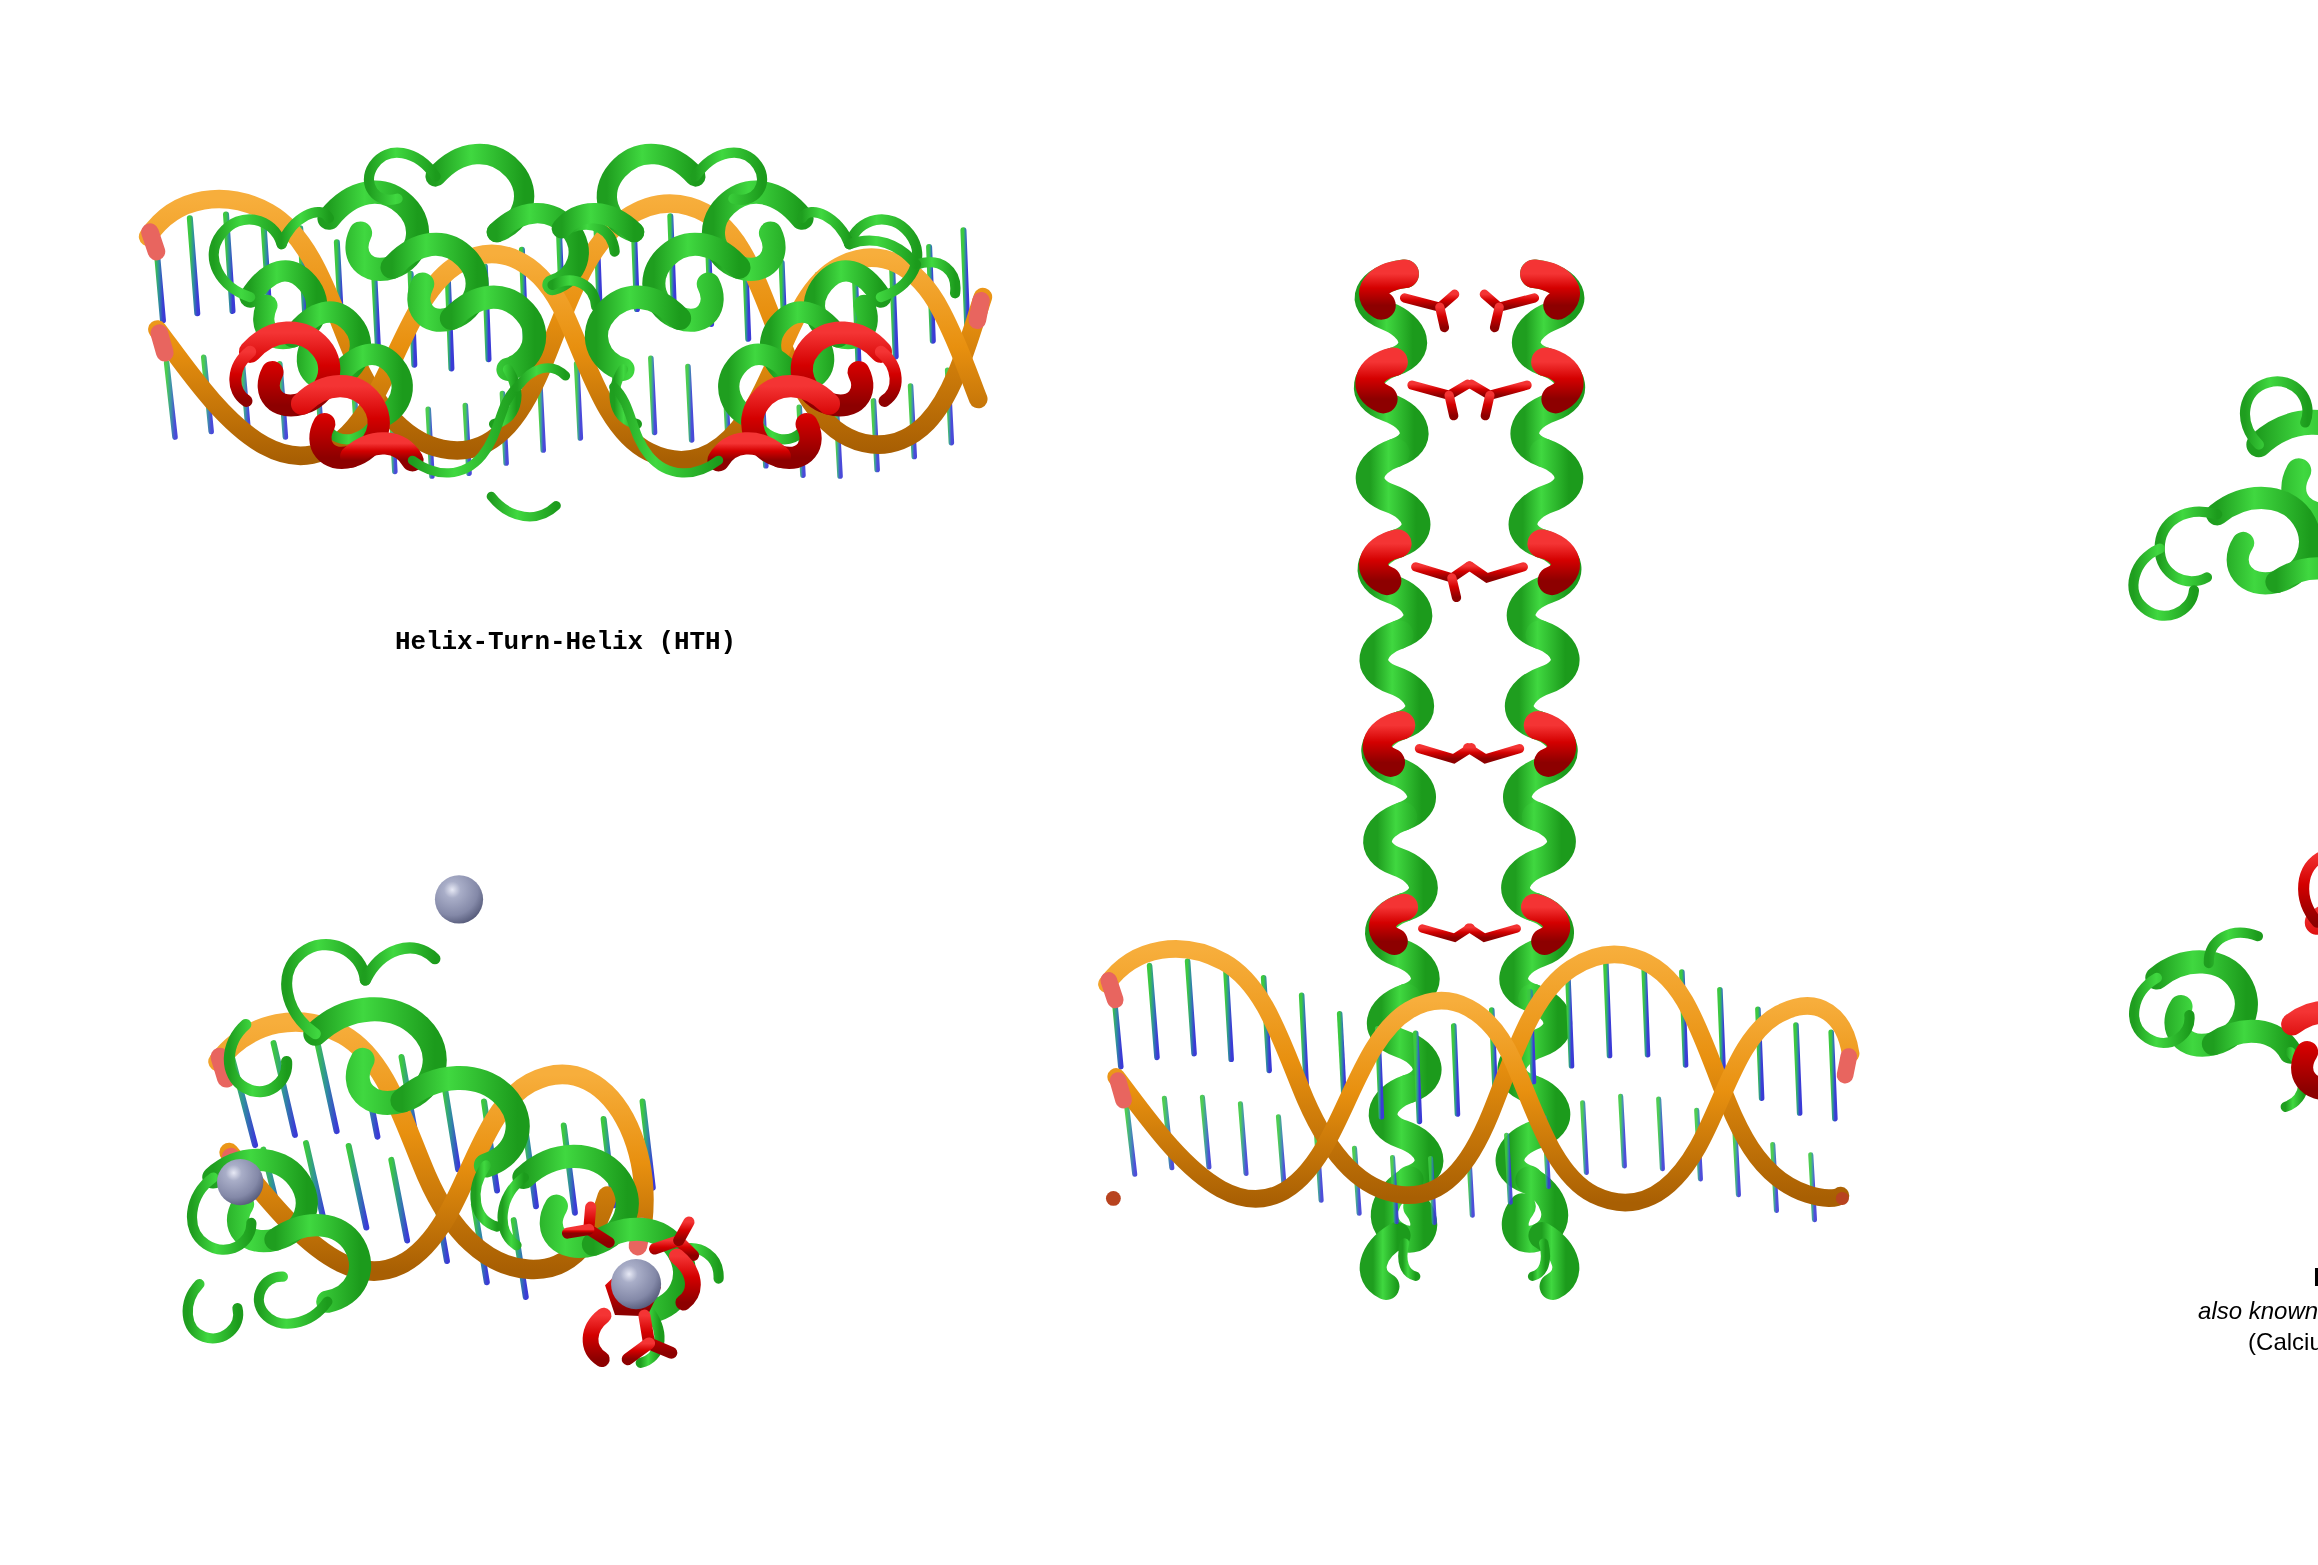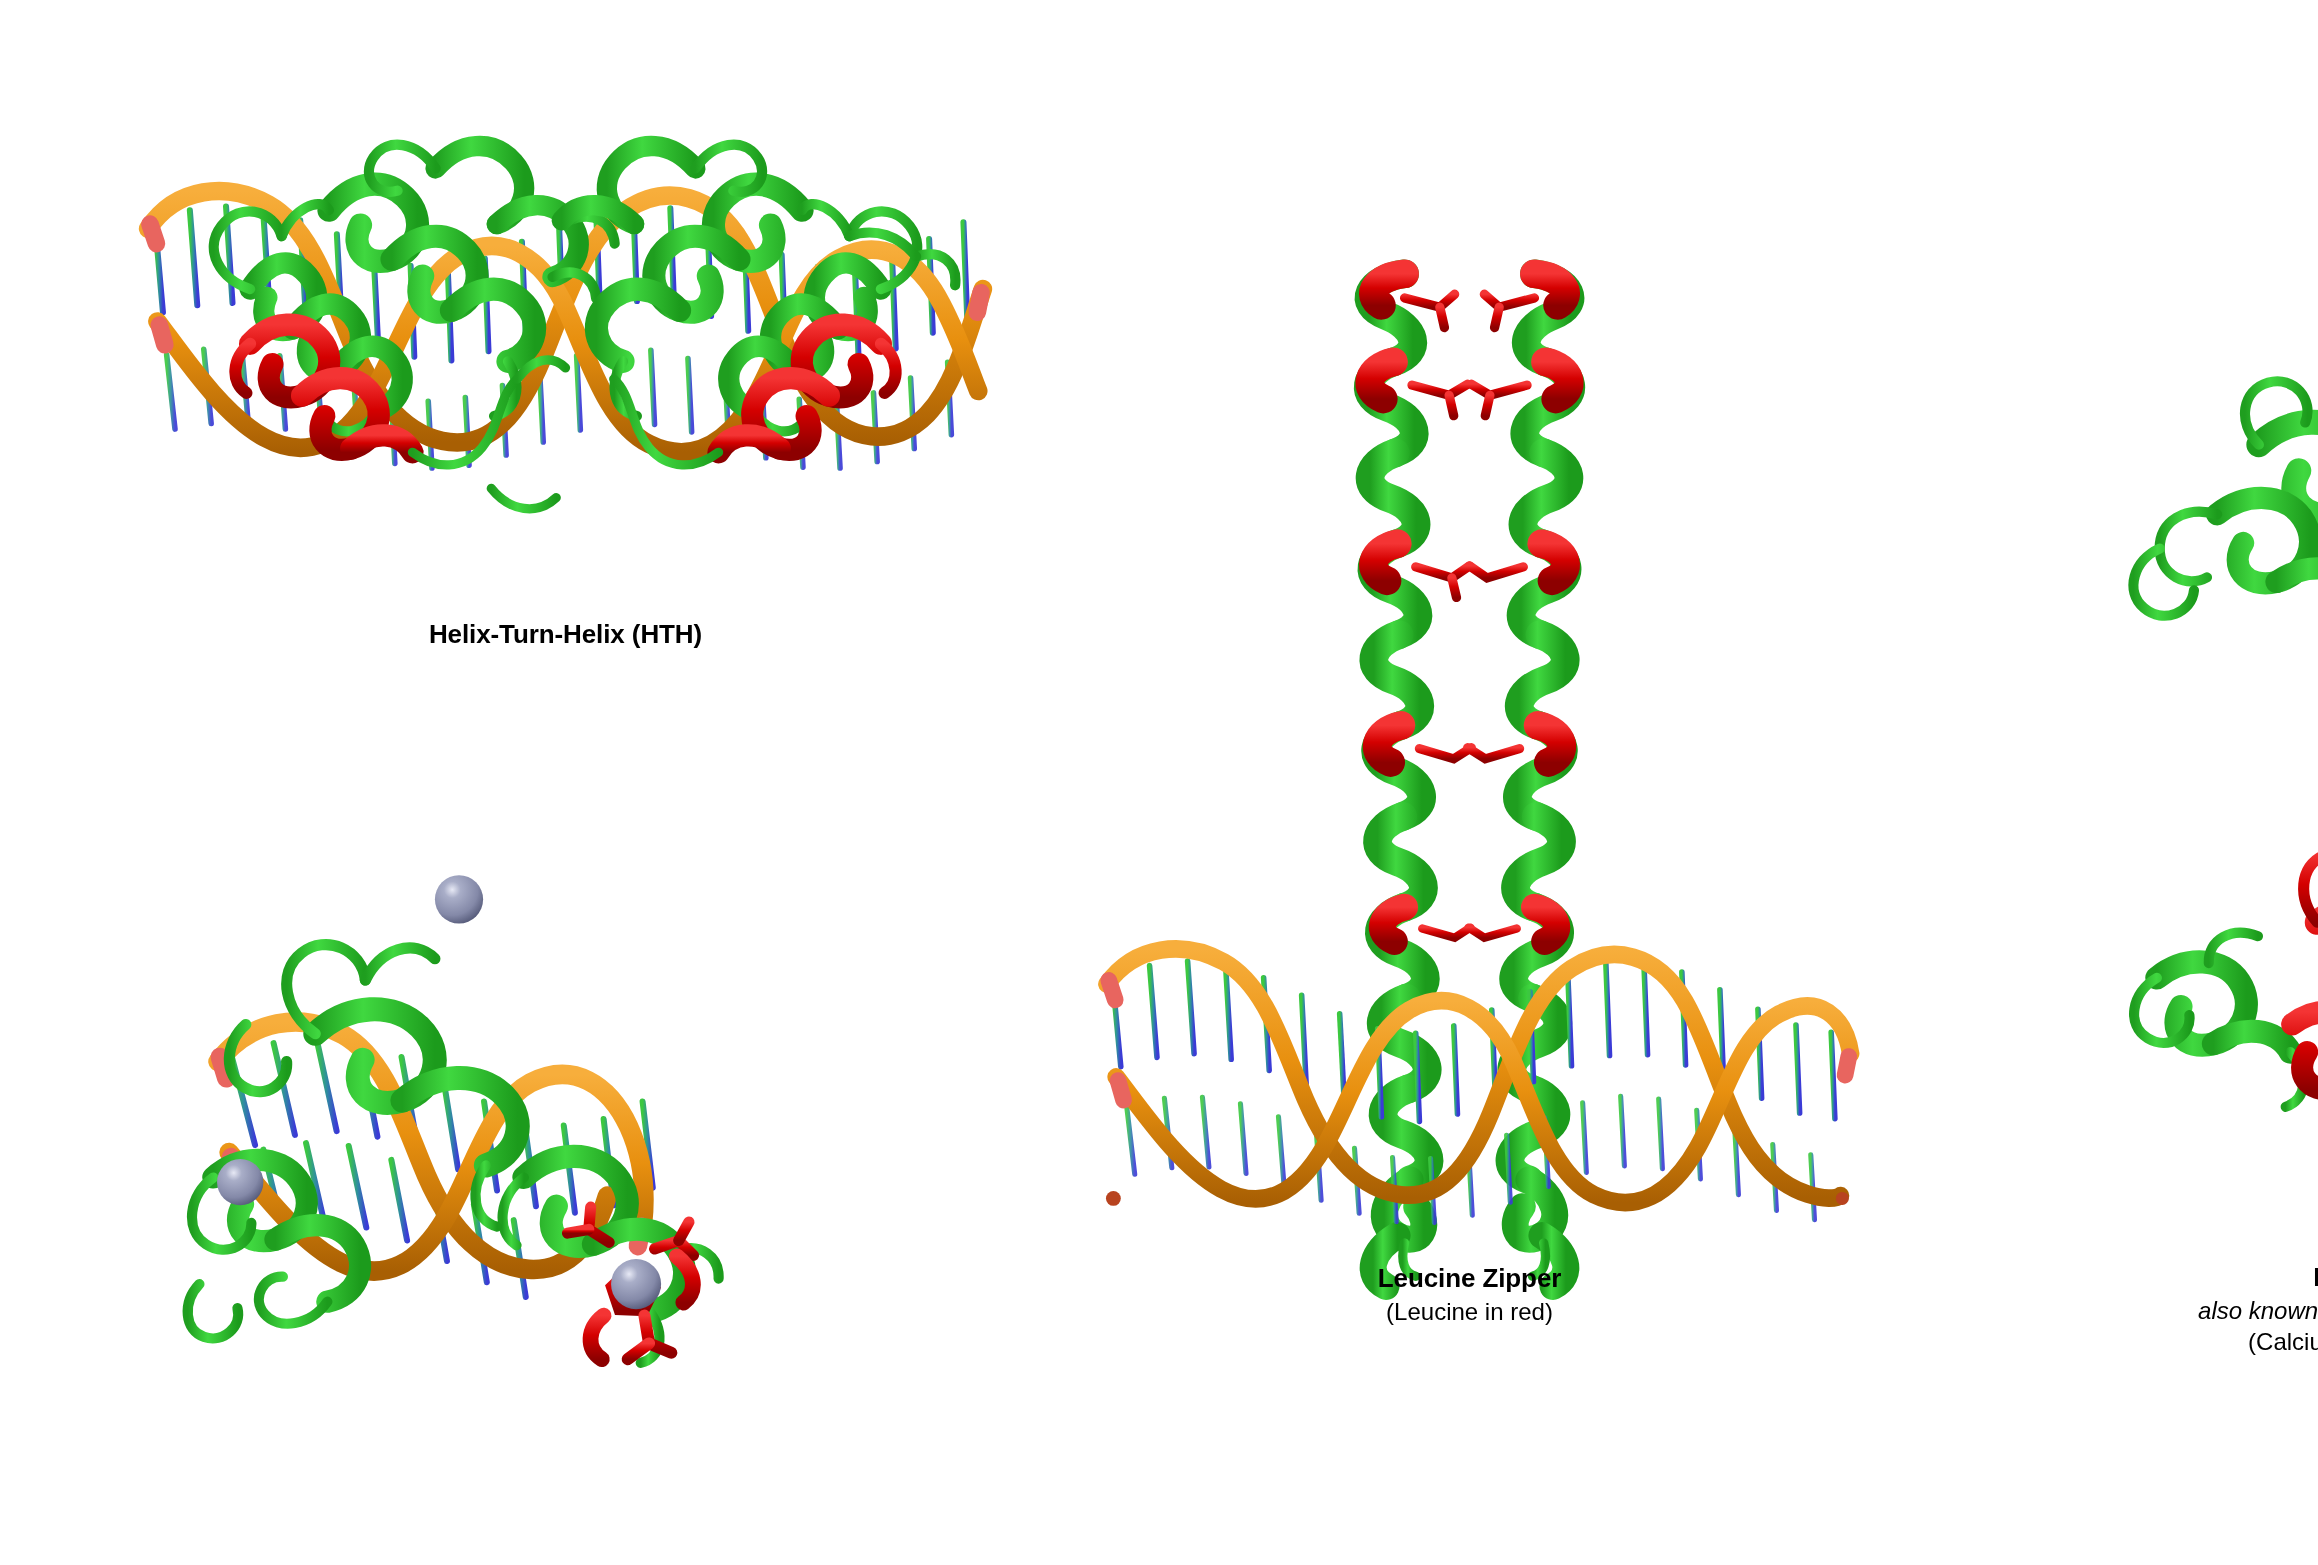--- a/index.html
+++ b/index.html
@@ -9,21 +9,21 @@
   .struct{position:absolute;left:0;top:0;}
   .caption{position:absolute;text-align:center;line-height:1.30;}
   .cap-title{font-weight:bold;font-size:26px;letter-spacing:-0.1px;white-space:nowrap;}
   .cap-sub{font-size:24px;white-space:nowrap;}
   .cap-sub.ital{font-style:italic;}
   svg{display:block;overflow:visible;}
 </style>
 </head>
 <body>
 
-<div class="panel" style="left:111px;top:71px;width:909px;height:603px;">
+<div class="panel" style="left:111px;top:79px;width:909px;height:603px;font-family:Liberation Mono, monospace;">
   <svg class="struct" width="909" height="603" viewBox="0 0 1960 1300">
     <defs>
       <linearGradient id="gG" x1="0" y1="0" x2="0" y2="1">
         <stop offset="0" stop-color="#63e863"></stop>
           <stop offset="0.45" stop-color="#2ecc2e"></stop>
           <stop offset="1" stop-color="#199919"></stop>
       </linearGradient>
       <linearGradient id="gGh" x1="0" y1="0" x2="1" y2="0">
         <stop offset="0" stop-color="#1f9e1f"></stop>
           <stop offset="0.4" stop-color="#40d840"></stop>
@@ -388,24 +388,20 @@
       </g>
       <circle cx="72" cy="724" r="16" fill="#b8431f"></circle>
       <circle cx="1644" cy="724" r="14" fill="#b8431f"></circle>
     </g>
 
     <g fill="none" stroke="url(#gGh)" stroke-width="20" stroke-linecap="round">
       <path d="M700,2150 C690,2190 700,2216 724,2222"></path>
       <path d="M1000,2150 C1010,2190 1000,2216 976,2222"></path>
     </g>
   </svg>
-  <div class="caption" style="left:0;top:1016px;width:779px;">
-    <div class="cap-title">Leucine Zipper</div>
-    <div class="cap-sub">(Leucine in red)</div>
-  </div>
 </div>
 
 <div class="panel" style="left:2064px;top:352px;width:603px;height:1020px;">
   <svg class="struct" width="603" height="918" viewBox="0 0 1300 1980">
 
     <g fill="none" stroke="url(#gGh)" stroke-linecap="round" stroke-linejoin="round">
       <path stroke-width="54" d="M420,200 C486,138 582,136 634,192 C686,248 662,328 590,348 C518,368 474,314 506,256"></path>
       <path stroke-width="54" d="M590,348 C660,292 752,294 798,350 C844,406 818,480 748,498"></path>
       <path stroke-width="52" d="M700,100 C766,44 858,46 902,102 C946,158 922,232 852,252 C782,272 742,218 774,164"></path>
       <path stroke-width="52" d="M852,252 C918,202 1004,208 1044,262 C1084,316 1058,386 992,402"></path>

